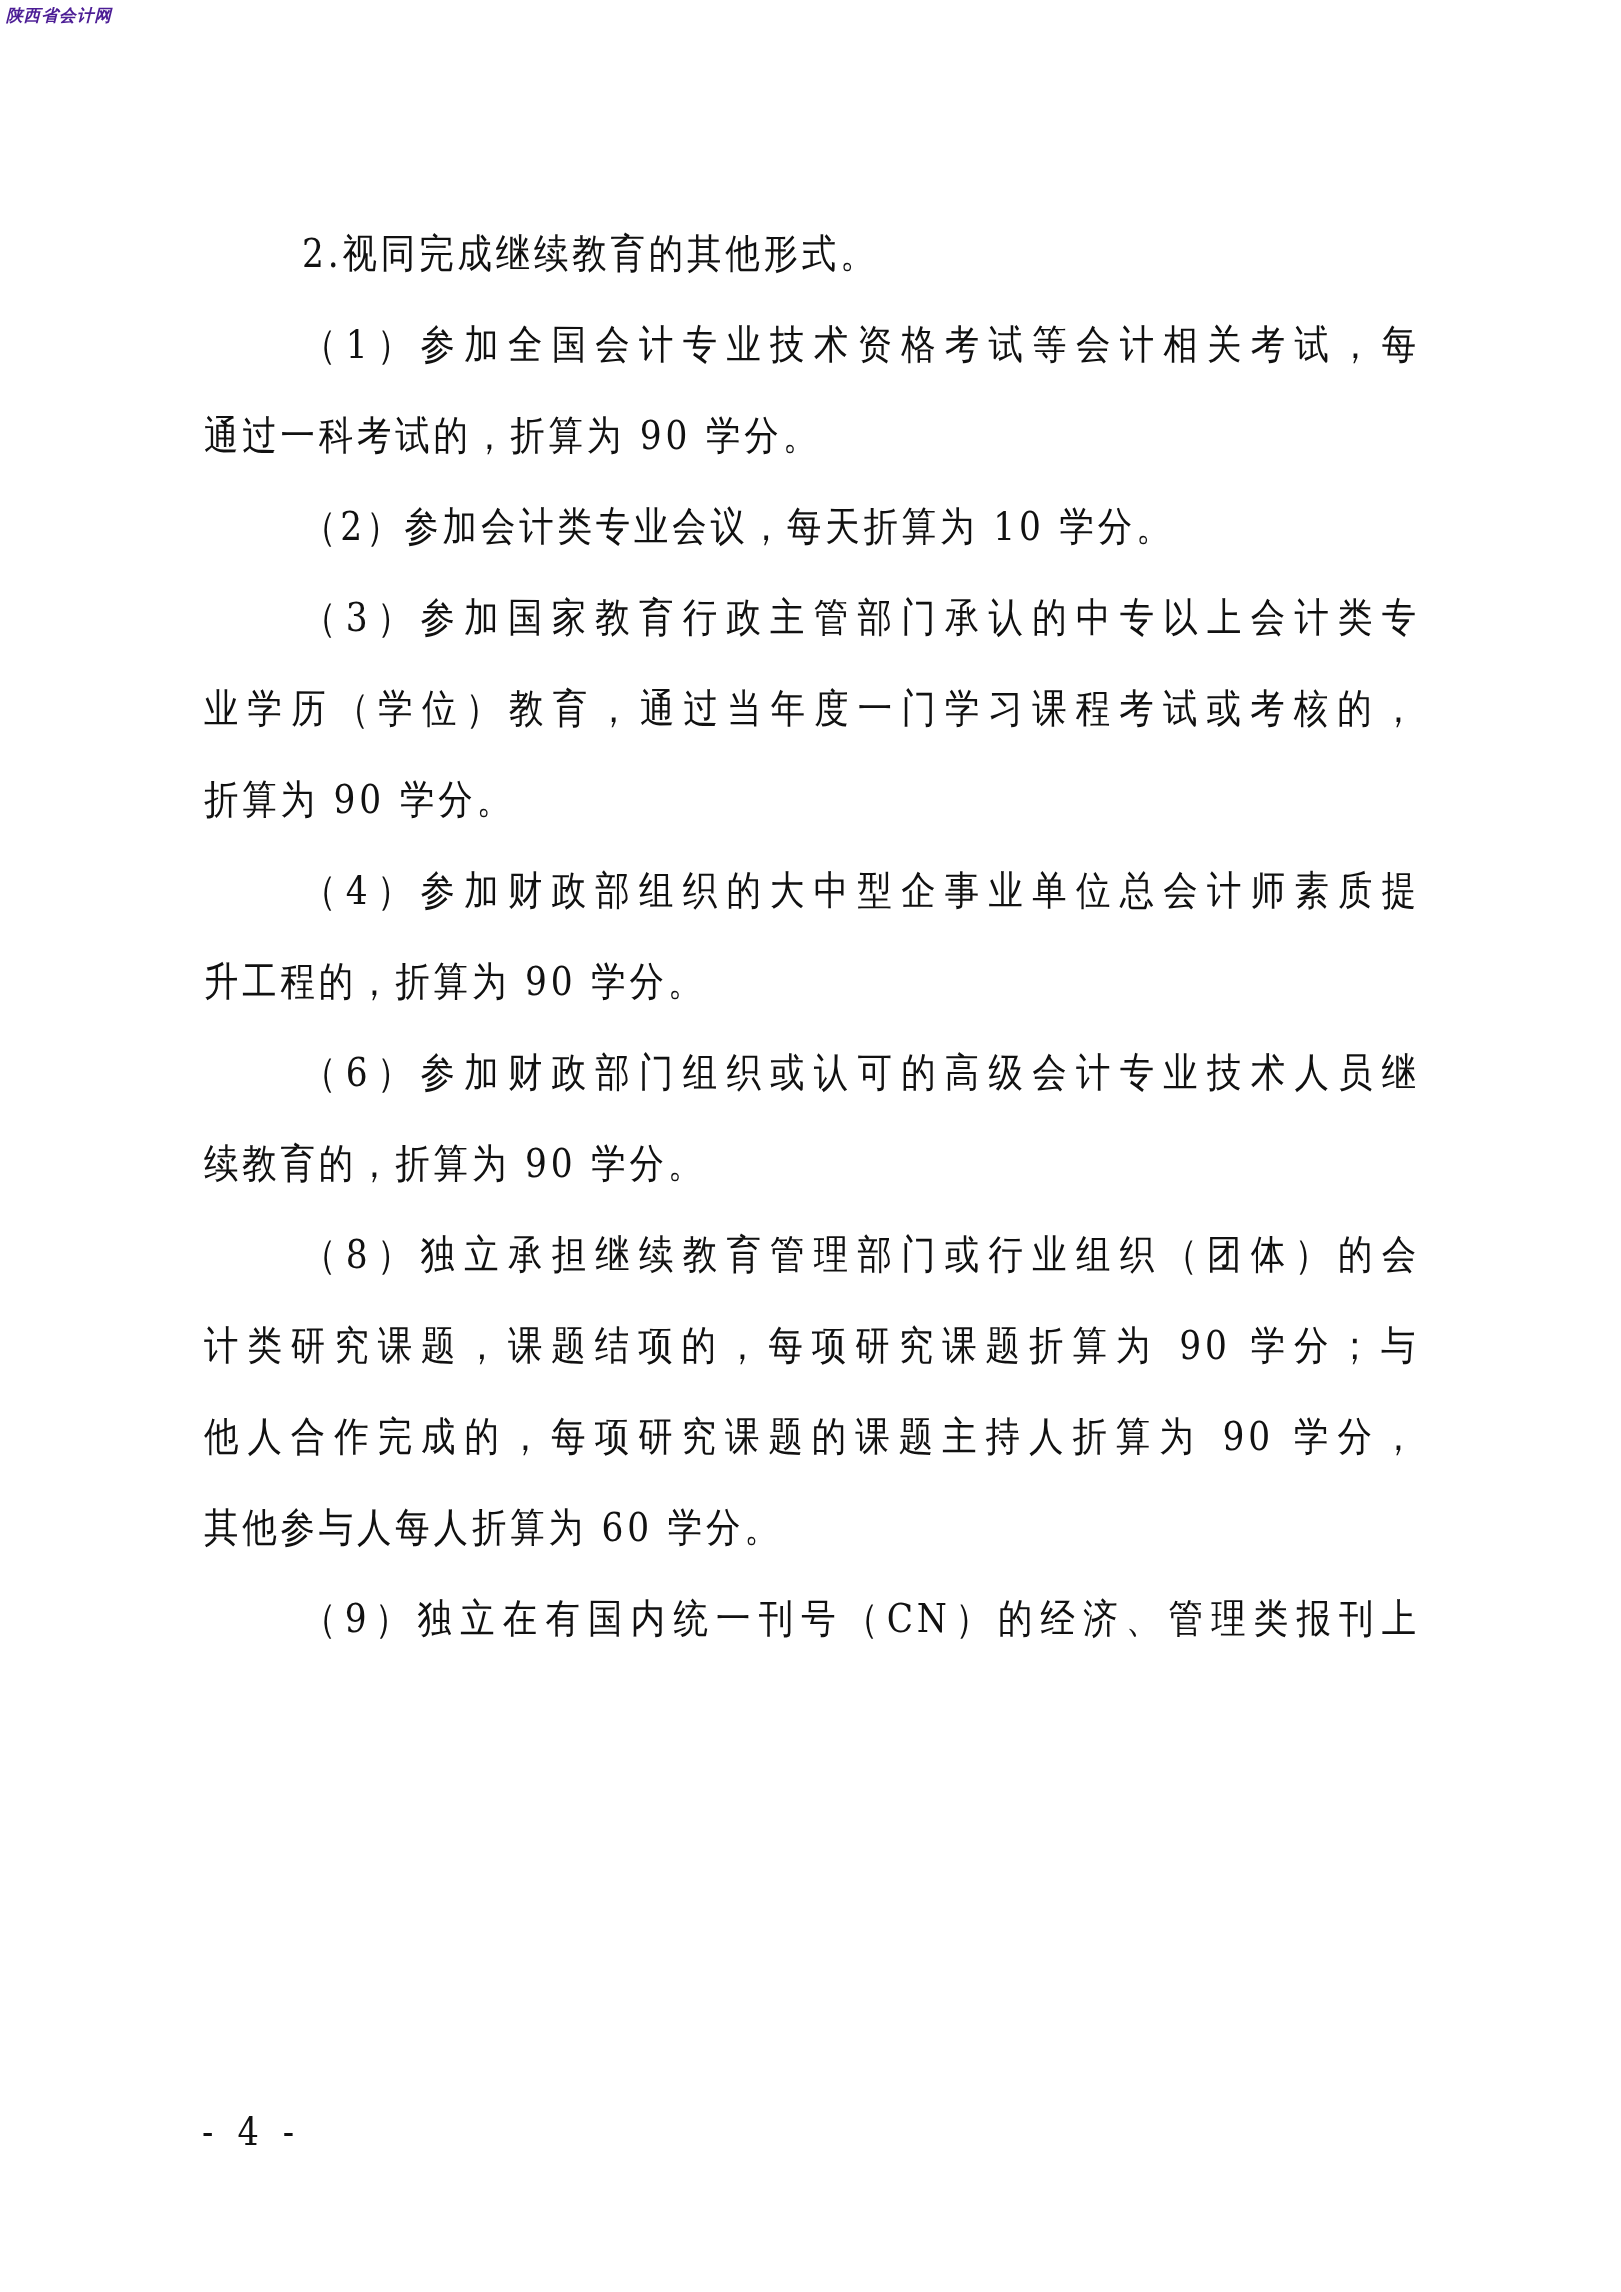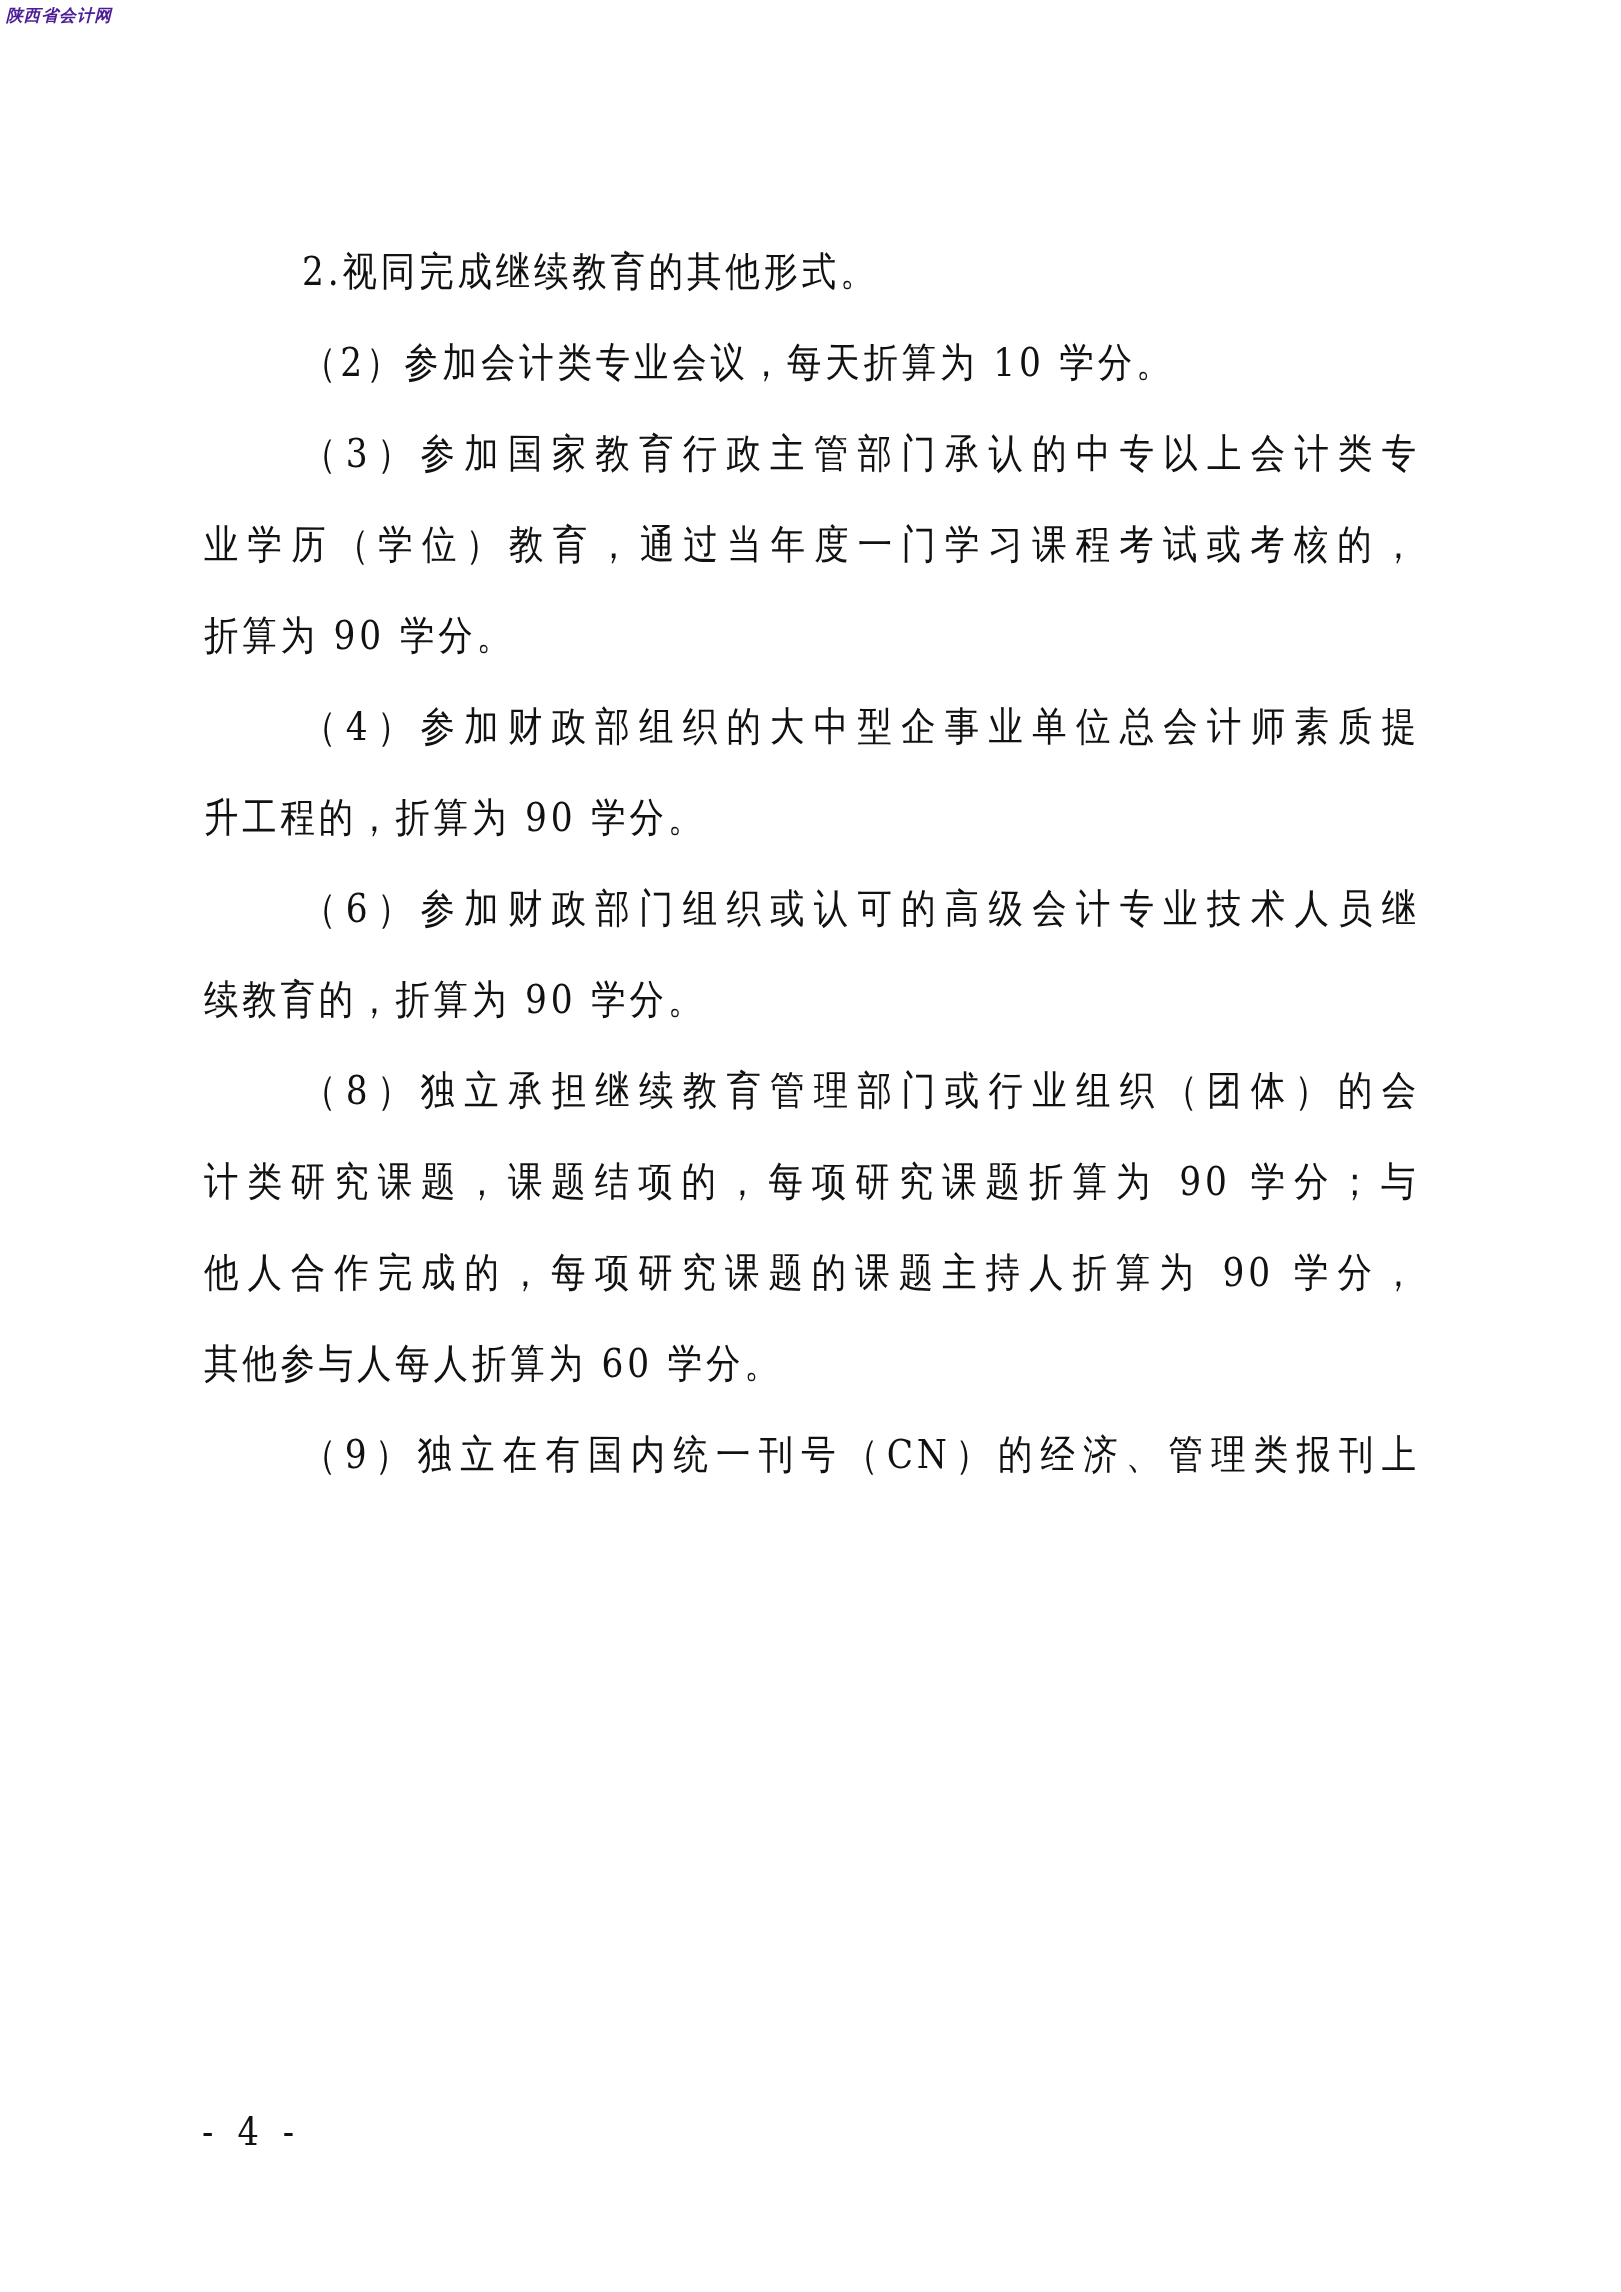--- a/index.html
+++ b/index.html
@@ -22,21 +22,21 @@
       font-family: "DejaVu Sans", "Liberation Sans", sans-serif;
       font-style: italic;
       font-weight: bold;
       font-size: 16.7px;
       color: #4c1d95;
       letter-spacing: 1px;
     }
     .page {
       position: absolute;
       left: 204px;
-      top: 226px;
+      top: 208px;
       width: 1215px;
     }
     .line {
       height: 91px;
       line-height: 91px;
       font-size: 40px;
       white-space: nowrap;
       letter-spacing: 4.5px;
       transform: scaleX(0.86);
       transform-origin: left center;
@@ -64,20 +64,24 @@
     }
   </style>
 </head>
 <body>
 
 <div class="watermark">陕西省会计网</div>
 
 <div class="page">
   <div class="line indent last">2.视同完成继续教育的其他形式。</div>
 
+  <div>
+    <div class="line indent">（1）参加全国会计专业技术资格考试等会计相关考试，每</div>
+    <div class="line last">通过一科考试的，折算为 90 学分。</div>
+  </div>
 
   <div>
     <div class="line indent last">（2）参加会计类专业会议，每天折算为 10 学分。</div>
   </div>
 
   <div>
     <div class="line indent">（3）参加国家教育行政主管部门承认的中专以上会计类专</div>
     <div class="line">业学历（学位）教育，通过当年度一门学习课程考试或考核的，</div>
     <div class="line last">折算为 90 学分。</div>
   </div>

